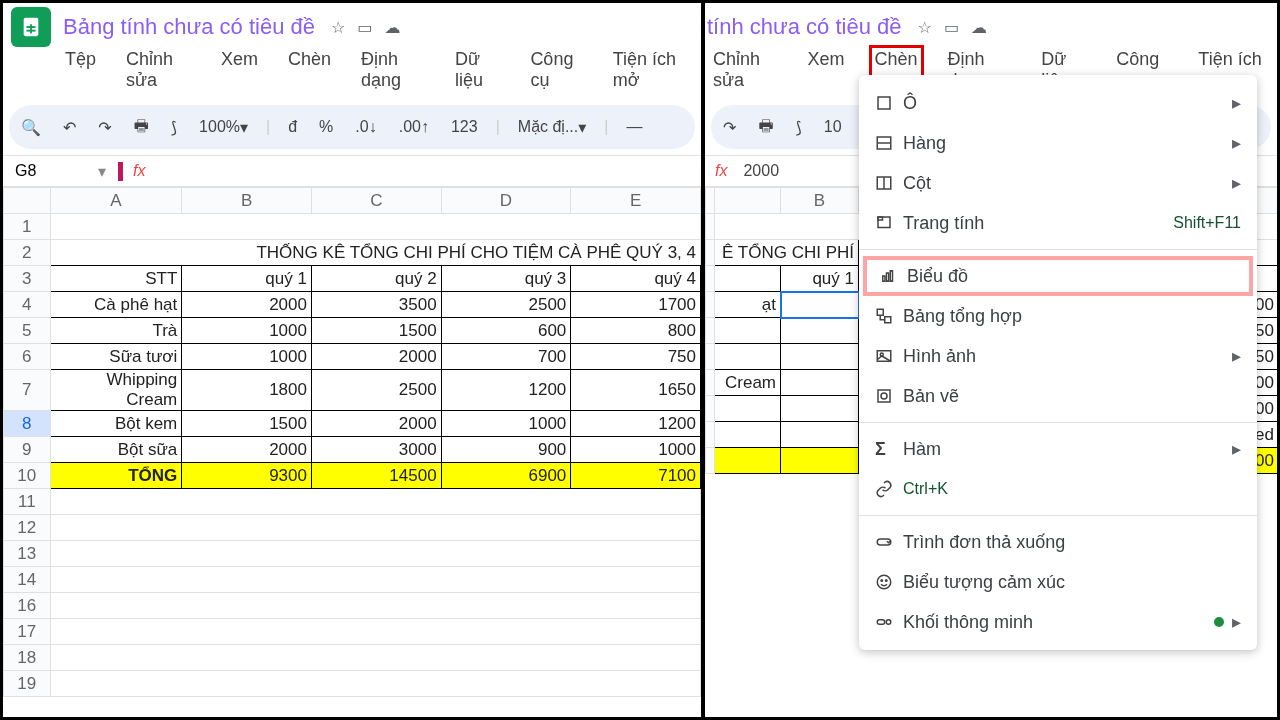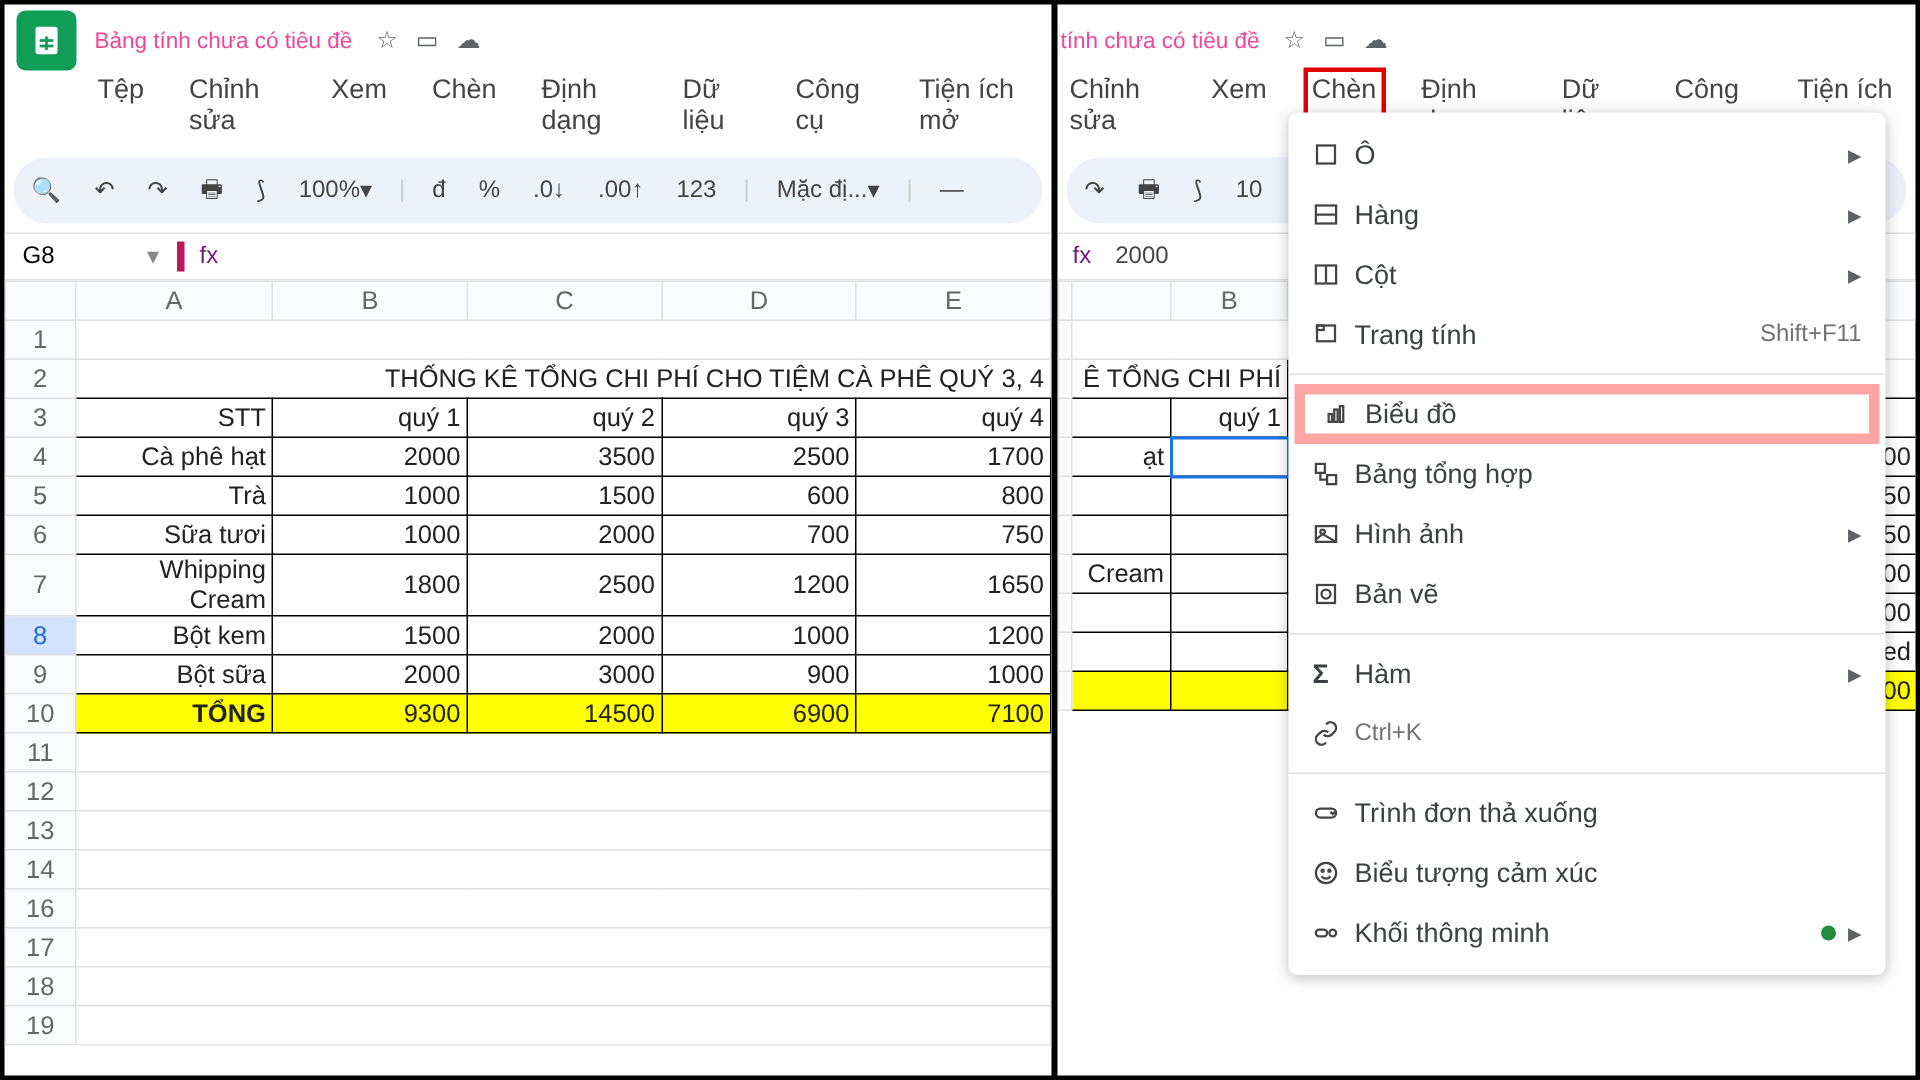--- a/index.html
+++ b/index.html
@@ -3,50 +3,50 @@
 <meta charset="utf-8">
 <style>
   * { box-sizing: border-box; margin: 0; padding: 0; }
   body { font-family: Arial, sans-serif; background: #000; width: 1280px; height: 720px; overflow: hidden; position: relative; }
   .pane { position: absolute; top: 3px; bottom: 3px; background: #fff; overflow: hidden; }
   .pane-left { left: 3px; width: 698px; }
   .pane-right { left: 705px; width: 572px; }
   .titlebar { display: flex; align-items: center; padding: 8px 8px 0 8px; height: 40px; }
   .sheets-logo { width: 40px; height: 40px; background: #0f9d58; border-radius: 6px; display: flex; align-items: center; justify-content: center; margin-right: 12px; }
   .sheets-logo svg { width: 22px; height: 28px; }
-  .doc-title { font-size: 15px; color: #ec4899; margin-right: 10px; }
+  .doc-title { font-size: 22px; color: #8b5cf6; margin-right: 10px; }
   .title-icon { color: #5f6368; margin: 0 6px; cursor: pointer; }
   .menubar { padding: 2px 8px 4px 56px; display: flex; gap: 18px; font-size: 18px; color: #444; }
   .mitem { padding: 4px 6px; cursor: pointer; }
   .mitem.boxed { border: 3px solid #e30000; padding: 1px 3px; }
   .toolbar { display: flex; align-items: center; padding: 6px 8px; gap: 14px; background: #edf2fa; border-radius: 24px; margin: 6px; height: 44px; color: #444; }
   .tbtn { padding: 4px; cursor: pointer; display: inline-flex; align-items: center; }
   .fxbar { display: flex; align-items: center; border-top: 1px solid #e0e0e0; border-bottom: 1px solid #e0e0e0; height: 32px; font-size: 16px; }
   .namebox { width: 120px; padding: 0 12px; display: flex; justify-content: space-between; align-items: center; border-right: 5px solid #be185d; }
-  .fx-symbol { color: #701a75; padding: 0 10px; }
+  .fx-symbol { font-style: italic; color: #ef4444; padding: 0 10px; }
   .fx-input { flex: 1; padding: 0 6px; color: #444; }
   .sheet { overflow: hidden; position: relative; }
   table.grid { border-collapse: collapse; width: 100%; table-layout: fixed; }
   .grid th, .grid td { border: 1px solid #e0e0e0; font-size: 17px; color: #222; height: 26px; padding: 0 4px; }
   .grid th { background: #f9fbfd; font-weight: normal; color: #666; }
   .grid .rh { width: 46px; text-align: center; background: #f9fbfd; color: #666; }
   .grid .A { width: 130px; }
   .grid .B,.grid .C,.grid .D,.grid .E { width: 128px; }
   .bordered td { border: 1px solid #000; }
   .num { text-align: right; }
   .txt { text-align: right; }
   .yrow td { background: #ffff00; }
   .selrow th.rh { background: #d3e3fd; color: #1967d2; }
   .selcell { outline: 2px solid #1a73e8; outline-offset: -1px; }
   .menu { position: absolute; top: 72px; left: 154px; width: 398px; background: #fff; border-radius: 6px; box-shadow: 0 2px 10px rgba(0,0,0,0.25); padding: 8px 0; font-size: 18px; color: #3c4043; z-index: 5; }
   .menu-item { display: flex; align-items: center; height: 40px; padding: 0 16px; cursor: pointer; }
-  .menu-item.boxed { border: 7px solid #fca5a5; margin: 0 4px; padding: 0 12px; }
+  .menu-item.boxed { border: 4px solid #fca5a5; margin: 0 4px; padding: 0 12px; }
   .menu-icon { width: 28px; display: flex; align-items: center; }
   .menu-label { flex: 1; }
-  .menu-short { color: #737373; font-size: 16px; }
+  .menu-short { color: #14532d; font-size: 16px; }
   .menu-sep { height: 1px; background: #e0e0e0; margin: 6px 0; }
   .submenu-arrow { color: #5f6368; }
   .green-dot { width: 10px; height: 10px; border-radius: 50%; background: #1e8e3e; margin-right: 8px; }
   .pane-right .titlebar { padding-left: 2px; text-align: right; }
   .pane-right .menubar { padding-left: 2px; }
   .pane-right .grid .A { width: 66px; }
   .pane-right .grid .B { width: 78px; }
 </style>
 </head>
 <body>

